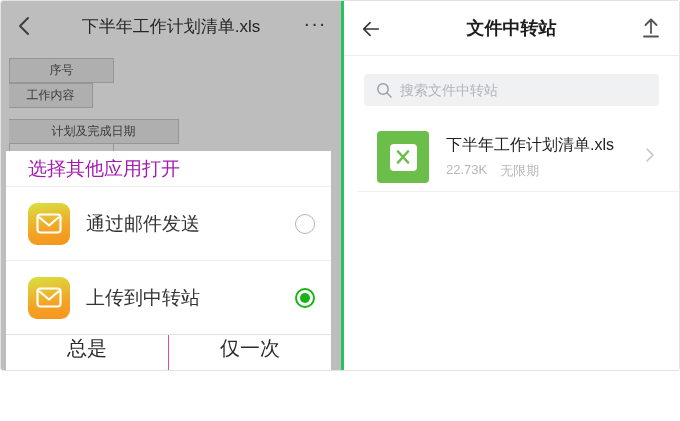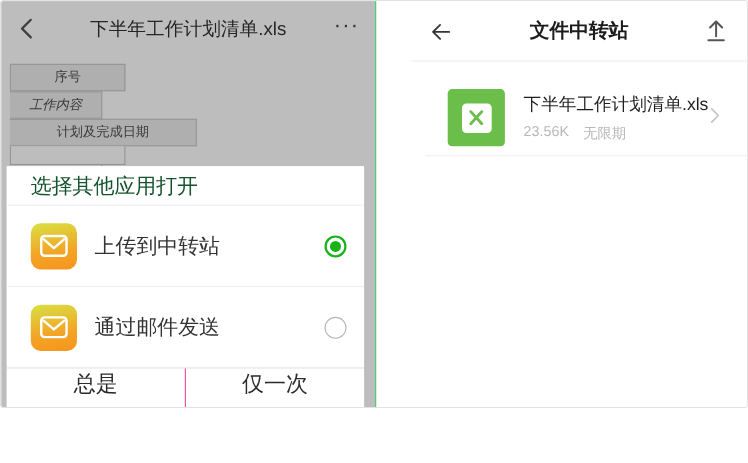--- a/index.html
+++ b/index.html
@@ -16,31 +16,31 @@
   .doc-more { position:absolute; right:12px; top:8px; width:28px; height:28px; text-align:center; font-size:20px; letter-spacing:1px; color:#444; line-height:28px; cursor:pointer; }
   .doc-table { position:absolute; top:57px; left:8px; width:360px; }
   .t-row { display:flex;flex-direction:column; }
   .t-cell {
     border-right:1px solid #c9c9c9; border-bottom:1px solid #c9c9c9;
     font-size:12px; color:#4f4f4f; display:flex; align-items:center; justify-content:center;
   }
   .t-row.head .t-cell { border-top:1px solid #c9c9c9; background:#ececec; height:25px; }
   .t-row.body .t-cell { background:#fff; height:17px; }
   .t-cell.c1 { width:105px; border-left:1px solid #c9c9c9; }
-  .t-cell.c2 { width:84px;font-style:italic; }
-  .t-cell.c3 { width:170px; }
+  .t-cell.c2 { width:84px; }
+  .t-cell.c3 { width:170px;margin-top:11px; }
   .dim-overlay { position:absolute; inset:0; background:rgba(0,0,0,0.26); z-index:2; }
   
   .dialog {
     position:absolute; left:5px; right:10px; top:150px; bottom:0;
     background:#fff; z-index:3; display:flex; flex-direction:column;
   }
   .dialog-title {
     height:75px; display:flex; align-items:center; padding-left:22px;
-    font-size:19px; color:#14532d;
+    font-size:19px; color:#a21caf;
   }
   .dialog-option {
     height:74px; display:flex; align-items:center; padding:0 16px 0 22px;
     border-top:1px solid #eeeeee; cursor:pointer; flex:none;
   }
   .mail-icon {
     width:42px; height:42px; border-radius:9px; flex:none;
     background:linear-gradient(170deg,#d9e042 0%,#f2a526 60%,#f7941d 100%);
     display:flex; align-items:center; justify-content:center; margin-right:16px;
   }
@@ -48,21 +48,21 @@
   .radio { width:20px; height:20px; border-radius:50%; border:1.5px solid #b5b5b5; margin-left:auto; flex:none; cursor:pointer; }
   .radio.checked { border:2px solid #17b317; position:relative; }
   .radio.checked::after { content:""; position:absolute; inset:3px; border-radius:50%; background:#17b317; }
   .dialog-buttons { flex:1; display:flex; border-top:1px solid #e2e2e2; }
   .dlg-btn {
     flex:1; display:flex; align-items:center; justify-content:center;
     font-size:20px; color:#2b2b2b; cursor:pointer; padding-bottom:8px;
   }
   .dlg-btn + .dlg-btn { border-left:1px solid #ec4899; }
   
-  .right-pane { flex:1; border-left:1px solid #22c55e; display:flex; flex-direction:column; background:#fff;padding-left:32px; }
+  .right-pane { flex:1; border-left:3px solid #22c55e; display:flex; flex-direction:column; background:#fff; }
   .rp-header { height:55px; position:relative; display:flex; align-items:center; justify-content:center; border-bottom:1px solid #ededed; flex:none; }
   .rp-title { font-size:18px; font-weight:bold; color:#1c1c1c; }
   .rp-back { position:absolute; left:16px; top:17px; width:22px; height:22px; cursor:pointer; }
   .rp-upload { position:absolute; right:16px; top:15px; width:24px; height:24px; cursor:pointer; }
   .search-wrap { padding:18px 20px 0; flex:none; }
   .search-box { height:32px; background:#f0f1f3; border-radius:4px; display:flex; align-items:center; padding:0 12px; }
   .search-box svg { flex:none; margin-right:8px; }
   .search-input { border:none; background:transparent; outline:none; font-size:14px; color:#333; width:100%; font-family:"Liberation Sans",sans-serif; }
   .search-input::placeholder { color:#b1b5bb; }
   .file-item { margin-top:16px; display:flex; align-items:center; padding:0 24px 0 33px; height:70px; position:relative; cursor:pointer; }
@@ -112,33 +112,33 @@
     <div class="dialog">
       <div class="dialog-title">选择其他应用打开</div>
 
       <div class="dialog-option">
         <span class="mail-icon">
           <svg width="26" height="21" viewBox="0 0 26 21">
             <rect x="1.5" y="1.5" width="23" height="18" rx="3" fill="none" stroke="#fff" stroke-width="2.2"></rect>
             <path d="M3 4 L13 12.5 L23 4" fill="none" stroke="#fff" stroke-width="2.2" stroke-linejoin="round"></path>
           </svg>
         </span>
-        <span class="option-label">上传到中转站</span>
-        <span class="radio checked"></span>
+        <span class="option-label">通过邮件发送</span>
+        <span class="radio"></span>
       </div>
 
       <div class="dialog-option">
         <span class="mail-icon">
           <svg width="26" height="21" viewBox="0 0 26 21">
             <rect x="1.5" y="1.5" width="23" height="18" rx="3" fill="none" stroke="#fff" stroke-width="2.2"></rect>
             <path d="M3 4 L13 12.5 L23 4" fill="none" stroke="#fff" stroke-width="2.2" stroke-linejoin="round"></path>
           </svg>
         </span>
-        <span class="option-label">通过邮件发送</span>
-        <span class="radio"></span>
+        <span class="option-label">上传到中转站</span>
+        <span class="radio checked"></span>
       </div>
 
       <div class="dialog-buttons">
         <div class="dlg-btn">总是</div>
         <div class="dlg-btn">仅一次</div>
       </div>
     </div>
   </div>
 
   <div class="right-pane">
@@ -151,33 +151,42 @@
       </span>
       <span class="rp-title">文件中转站</span>
       <span class="rp-upload">
         <svg width="24" height="24" viewBox="0 0 24 24">
           <path d="M12 17 V4 M6.5 9 L12 3.5 L17.5 9" fill="none" stroke="#555" stroke-width="1.8" stroke-linecap="round" stroke-linejoin="round"></path>
           <path d="M5 20.5 H19" stroke="#555" stroke-width="1.8" stroke-linecap="round"></path>
         </svg>
       </span>
     </div>
 
+    <div class="search-wrap">
+      <div class="search-box">
+        <svg width="16" height="16" viewBox="0 0 16 16">
+          <circle cx="7" cy="7" r="5.2" fill="none" stroke="#9aa0a6" stroke-width="1.5"></circle>
+          <line x1="11" y1="11" x2="15" y2="15" stroke="#9aa0a6" stroke-width="1.5" stroke-linecap="round"></line>
+        </svg>
+        <input class="search-input" type="text" placeholder="搜索文件中转站" style="">
+      </div>
+    </div>
 
     <div class="file-item">
       <span class="excel-icon">
         <span class="excel-inner">
           <svg width="16" height="16" viewBox="0 0 16 16">
             <path d="M3 2.5 L13 13.5 M13 2.5 L3 13.5" fill="none" stroke="#6bbe4a" stroke-width="2.6" stroke-linecap="round"></path>
           </svg>
         </span>
       </span>
       <span class="file-text">
         <span class="file-name">下半年工作计划清单.xls</span>
         <span class="file-meta">
-          <span>23.56K</span>
+          <span>22.73K</span>
           <span>无限期</span>
         </span>
       </span>
       <span class="chevron-right">
         <svg width="10" height="16" viewBox="0 0 10 16">
             <polyline points="2,2 8,8 2,14" fill="none" stroke="#c5c5c5" stroke-width="1.6" stroke-linecap="round" stroke-linejoin="round"></polyline>
           </svg>
       </span>
     </div>
 

